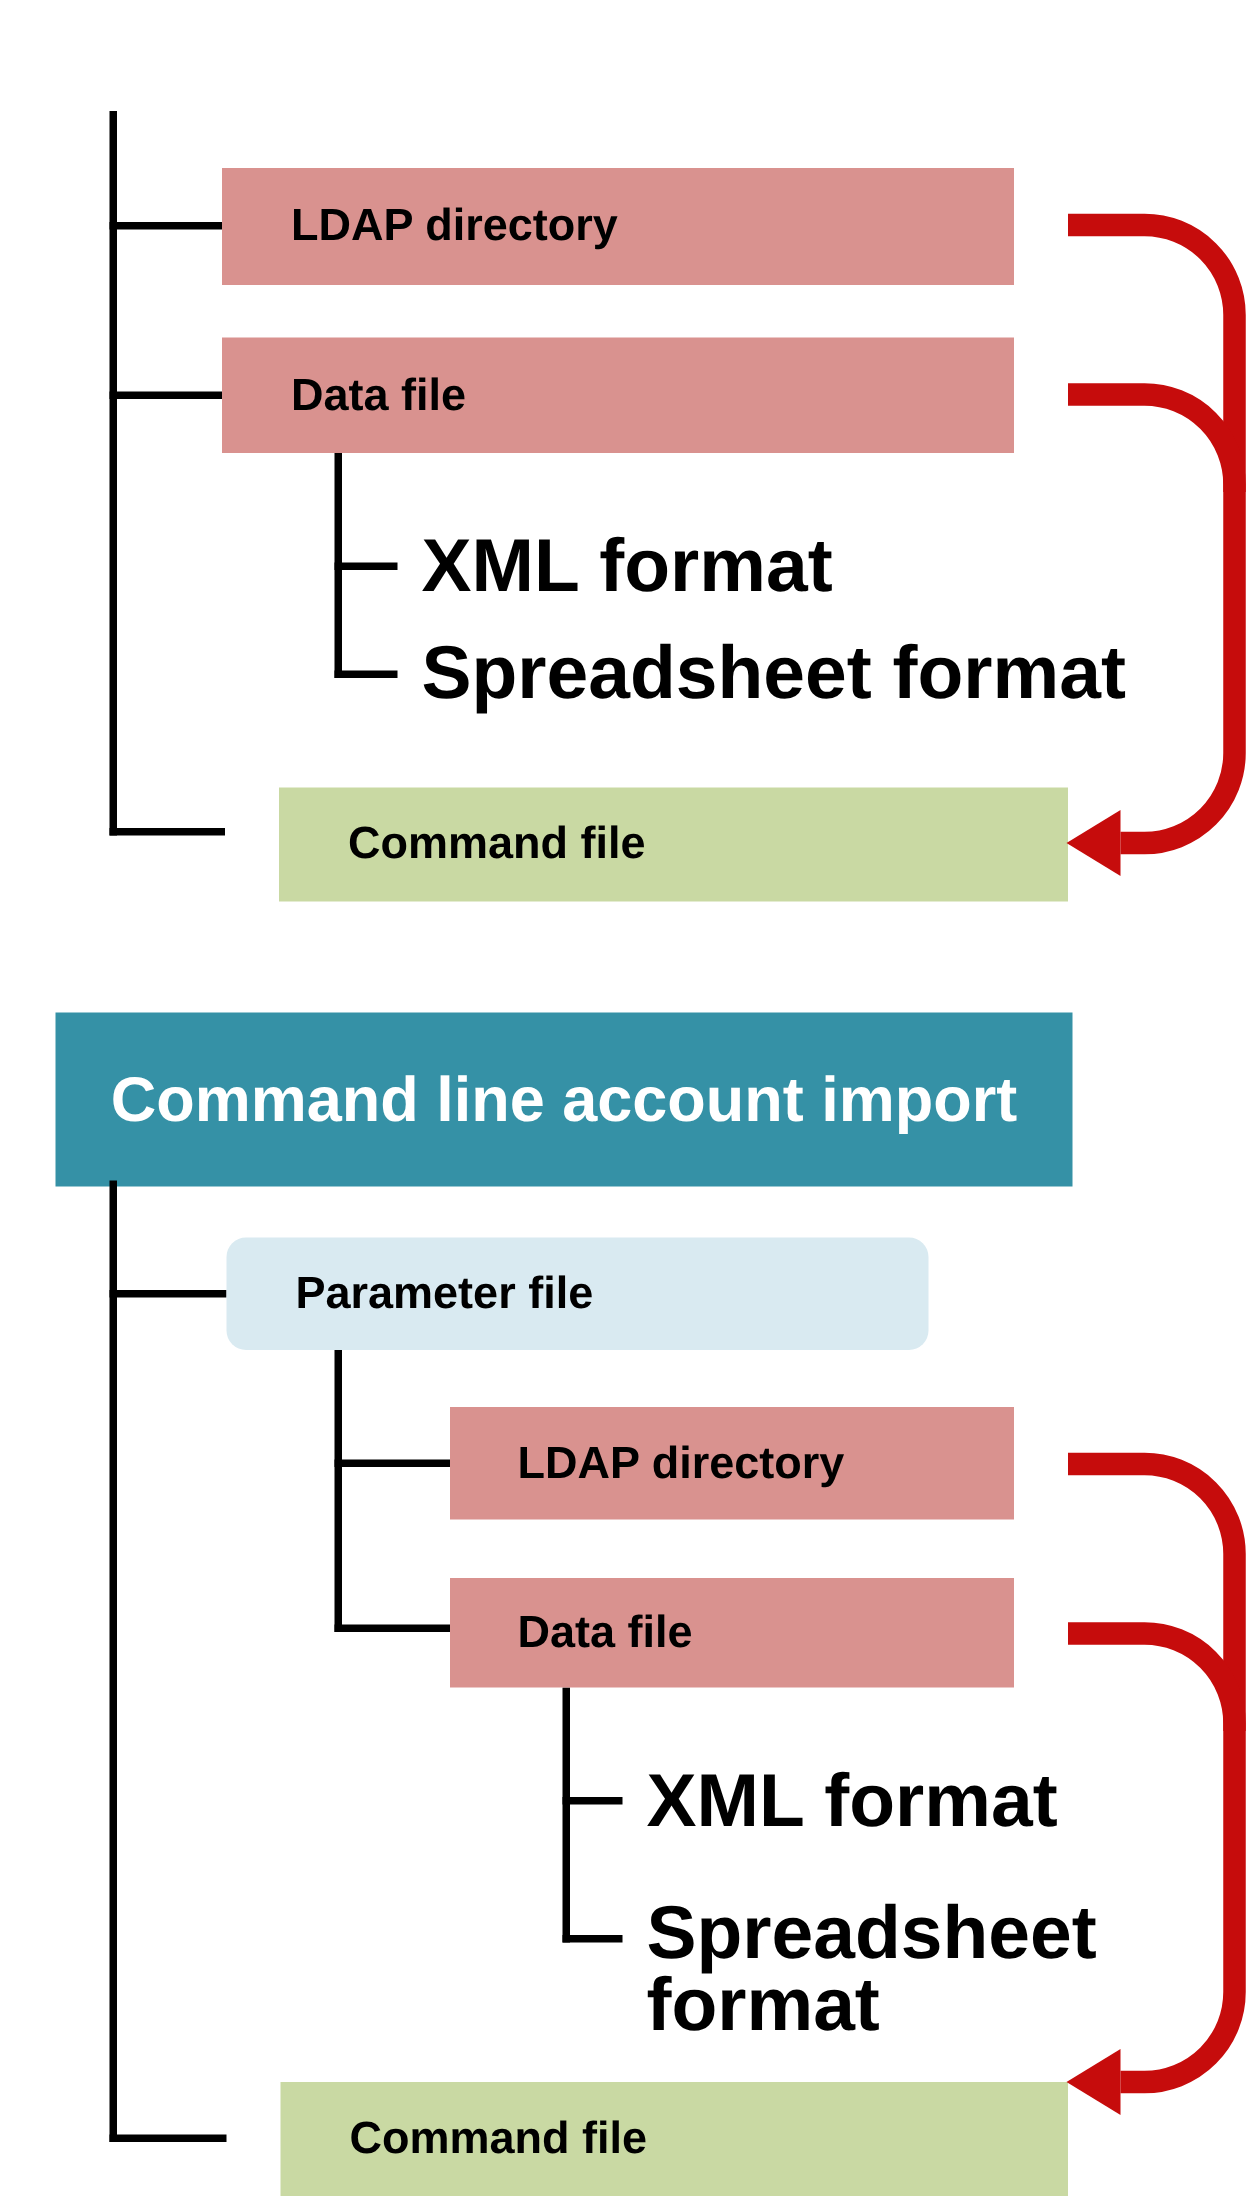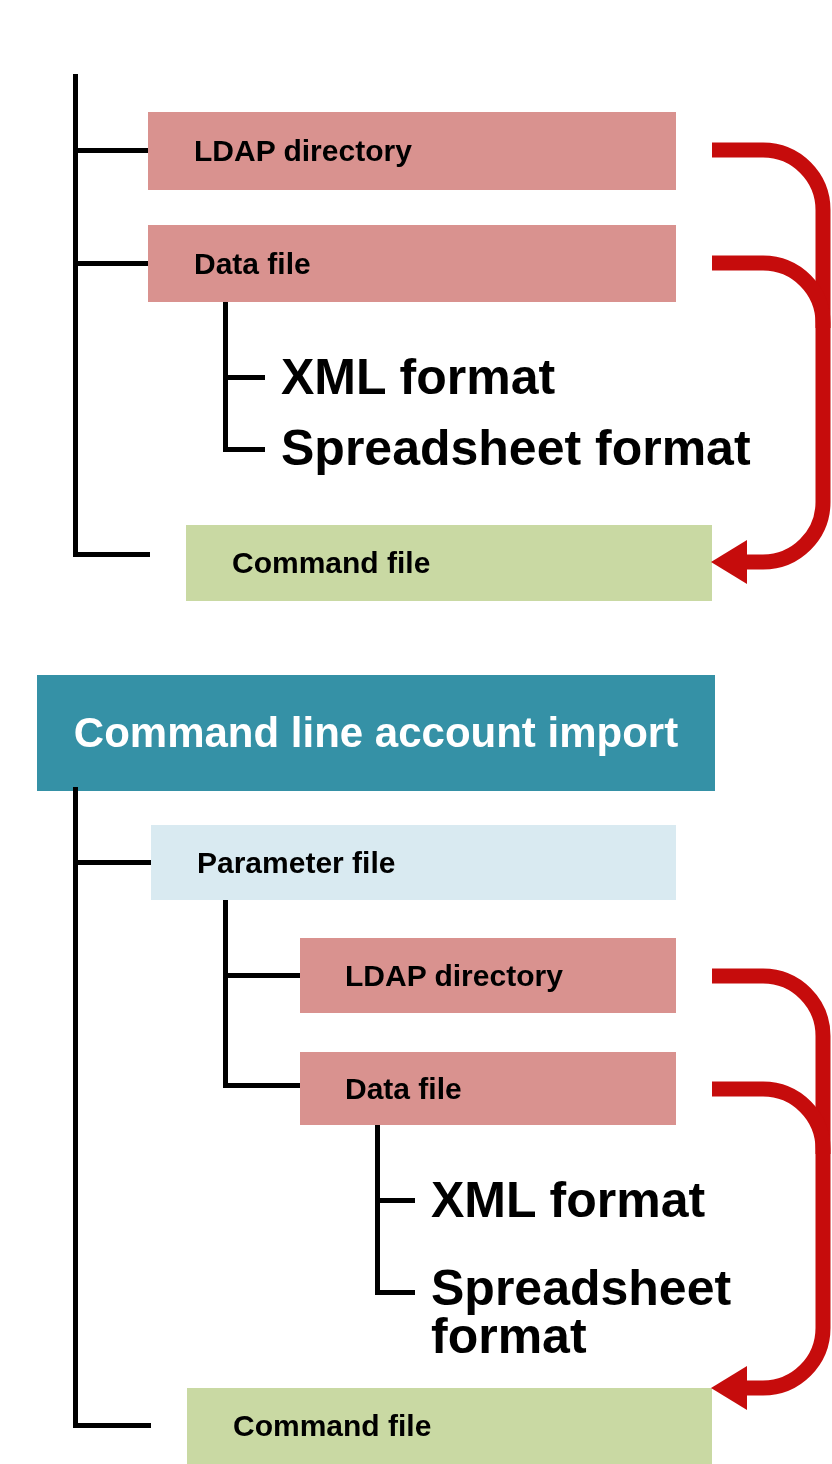--- a/index.html
+++ b/index.html
@@ -24,21 +24,21 @@
     position:absolute; color:var(--node-text); font-size:30px;
     display:flex; align-items:center; box-sizing:border-box;
     padding-left:46px; white-space:nowrap;
   }
   .pink  { background:var(--source-bg); }
   .green { background:var(--output-bg);margin-left:36px; }
   .blue  { background:var(--parameter-bg); }
   #ldap1 { left:148px; top:112px;  width:528px; height:78px; }
   #data1 { left:148px; top:225px;  width:528px; height:77px; }
   #cmd1  { left:150px; top:525px;  width:526px; height:76px; }
-  #param { left:151px; top:825px;  width:525px; height:75px; }
+  #param { left:151px; top:825px;  width:468px; height:75px;border-radius:13px; }
   #ldap2 { left:300px; top:938px;  width:376px; height:75px; padding-left:45px; }
   #data2 { left:300px; top:1052px; width:376px; height:73px; padding-left:45px; }
   #cmd2  { left:151px; top:1388px; width:525px; height:76px; }
 
   .leaf {
     position:absolute; color:var(--node-text); font-size:50px; line-height:48px;
   }
   #xml1 { left:281px; top:353px;  white-space:nowrap; }
   #ss1  { left:281px; top:424px;  white-space:nowrap; }
   #xml2 { left:431px; top:1176px; white-space:nowrap; }

